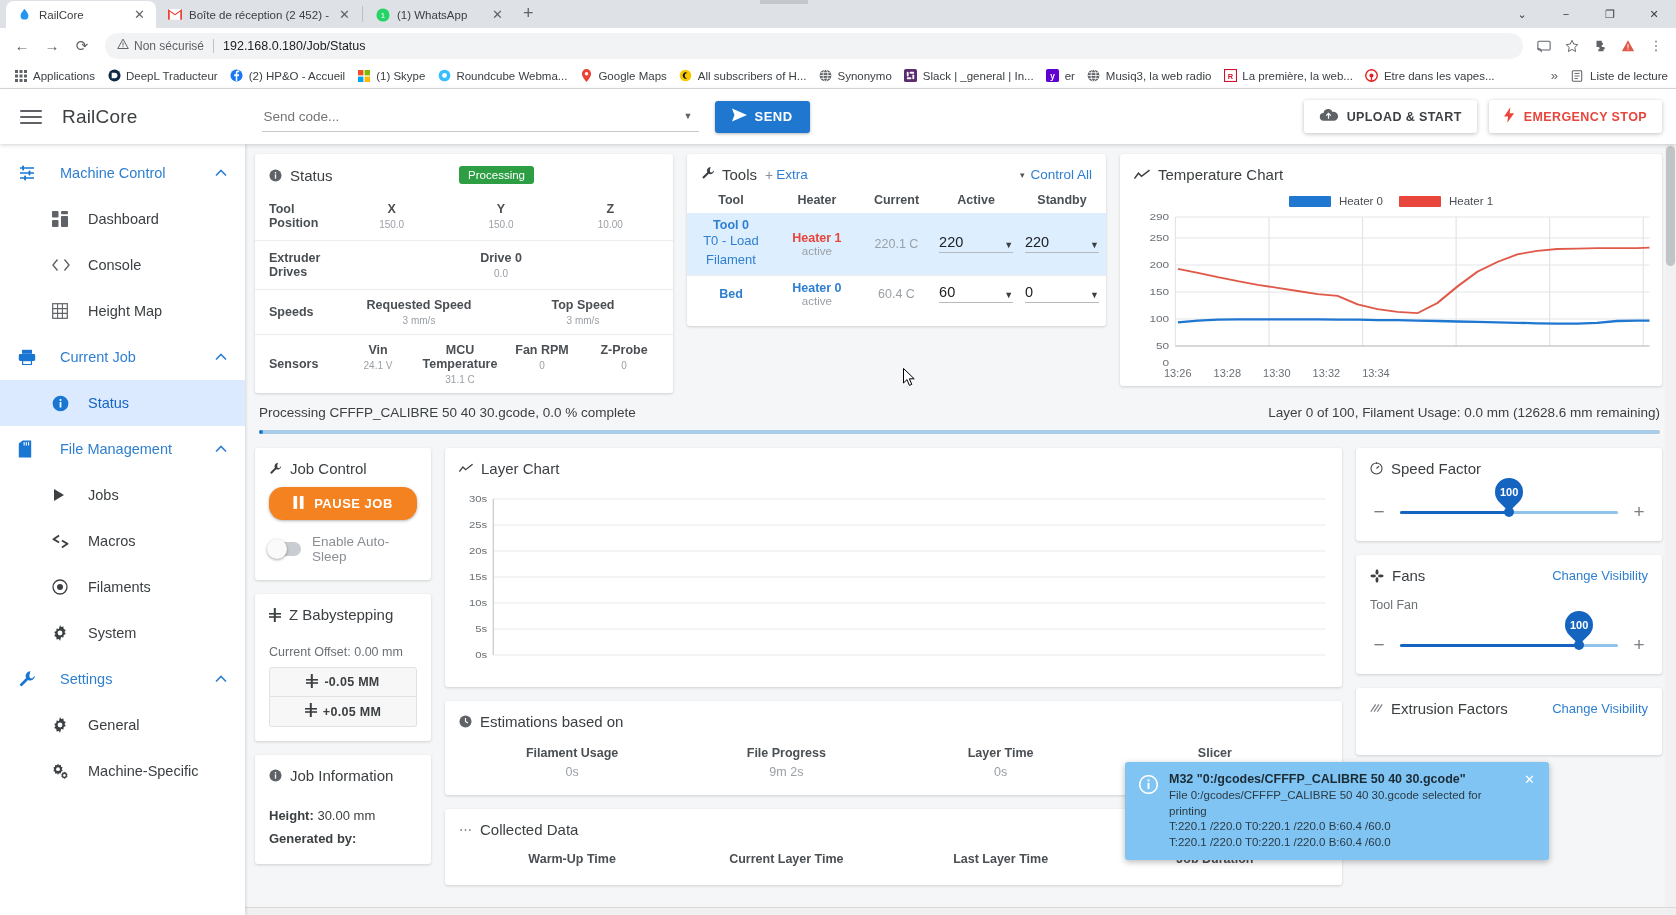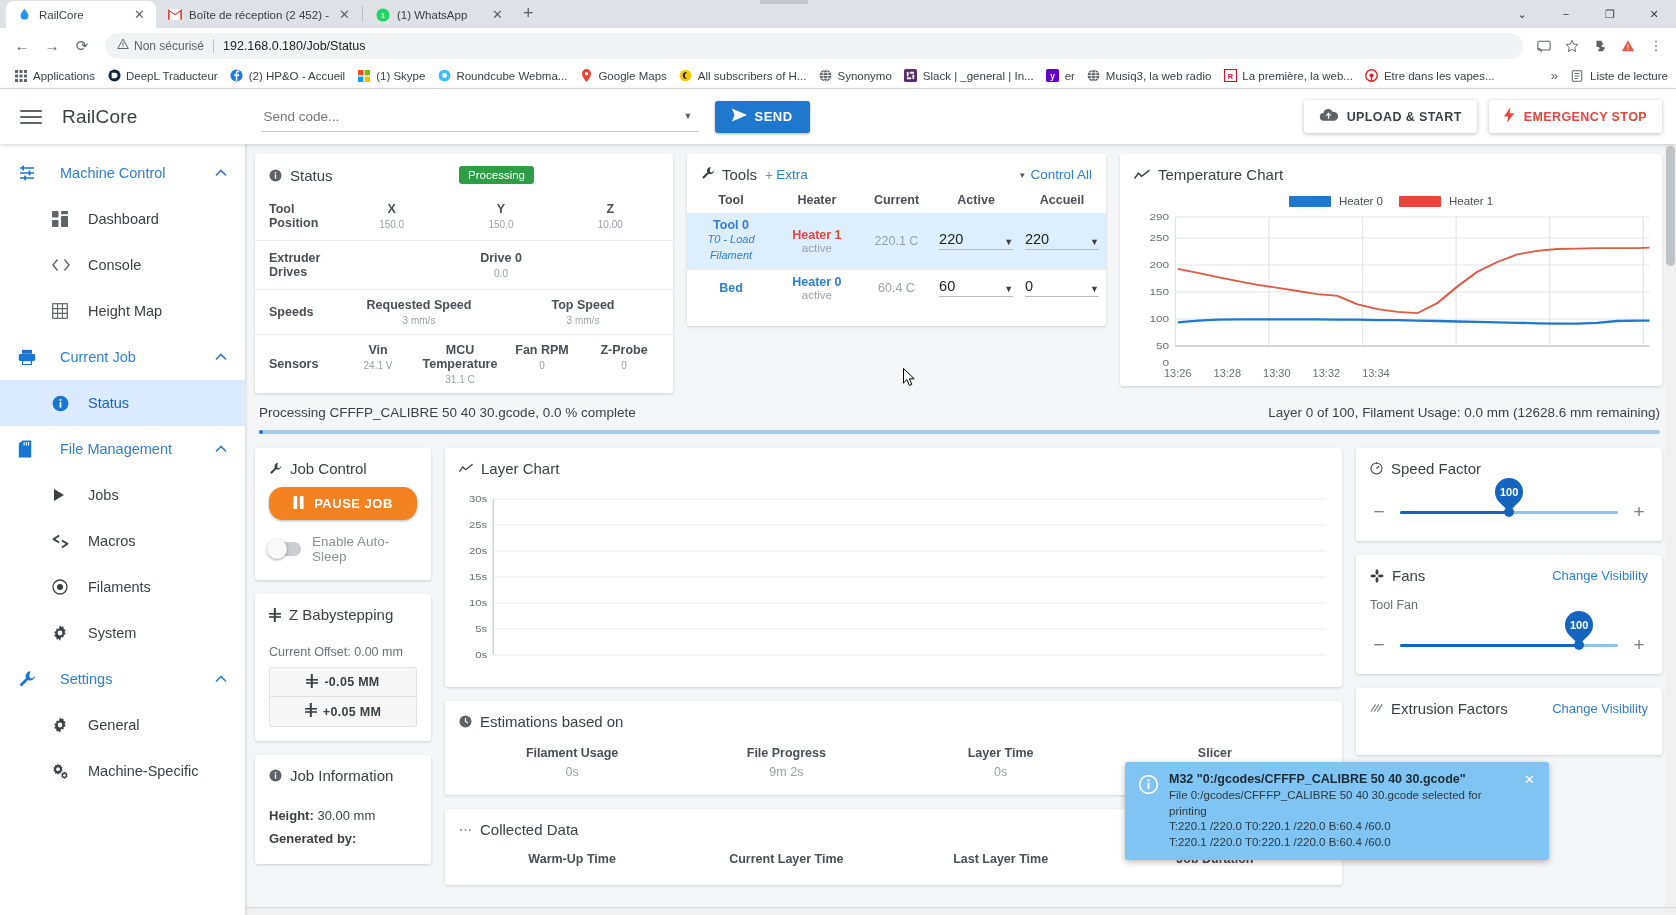--- a/index.html
+++ b/index.html
@@ -165,21 +165,21 @@
   .plus-extra { color:#2f7fd0; font-size: 13.5px; display:flex; align-items:center; gap:3px; }
   .plus-extra .pl { color:#8a8f94; font-size: 14px; }
   .ctrl-all { margin-left:auto; color:#2f7fd0; font-size: 13.5px; display:flex; align-items:center; gap:6px;}
   .ctrl-all .cav { font-size: 9px; color:#555; }
   .tl-table { width:100%; border-collapse: collapse; font-size: 12.5px; }
   .tl-table th { font-weight:700; color:#4a4f54; font-size: 12.5px; padding: 4px 0 6px; }
   .tl-table td { padding: 5px 0; text-align:center; vertical-align: middle; }
   .tl-row-hl { background:#ddeeff; }
   .tl-row-sep td { border-top: 1px solid #ececec; }
   .t-name { color:#2f7fd0; font-weight:700; font-size:12.5px; }
-  .t-sub { color:#2f7fd0; font-size: 11px; font-weight:400; line-height: 1.45; font-style: italic; }
+  .t-sub { color:#2f7fd0; font-size: 13px; font-weight:400; line-height: 1.45; }
   .h-red { color:#e8453c; font-weight:700; font-size: 12.5px; }
   .h-blue { color:#2f7fd0; font-weight:700; font-size: 12.5px; }
   .h-act { color:#9aa0a6; font-size: 11.5px; }
   .cur-val { color:#9aa0a6; font-size: 12.5px; }
   .tsel {
     display:flex; align-items:flex-end; justify-content:space-between;
     border-bottom:1px solid #b6b9bd; width: 74px; margin: 0 auto; padding-bottom: 2px;
   }
   .tsel .tv { font-size: 14.5px; color:#202124; }
   .tsel .tc { font-size: 9px; color:#3c4043; }
@@ -858,21 +858,21 @@
           </span>
         </div>
 
         <table class="tl-table">
           <tbody>
               <tr>
             <th style="width:21%">Tool</th>
             <th style="width:20%">Heater</th>
             <th style="width:18%">Current</th>
             <th style="width:20%">Active</th>
-            <th style="width:21%">Accueil</th>
+            <th style="width:21%">Standby</th>
           </tr>
           <tr class="tl-row-hl">
             <td>
               <div class="t-name">Tool 0</div>
               <div class="t-sub">T0 - Load Filament</div>
             </td>
             <td>
               <div class="h-red">Heater 1</div>
               <div class="h-act">active</div>
             </td>

